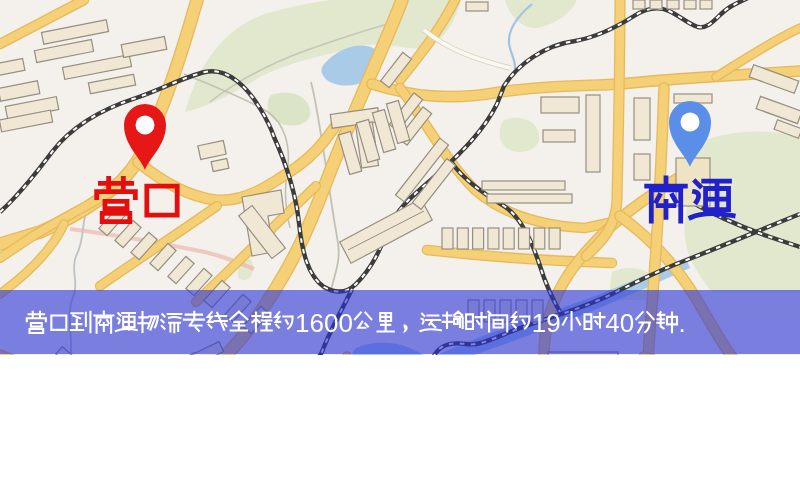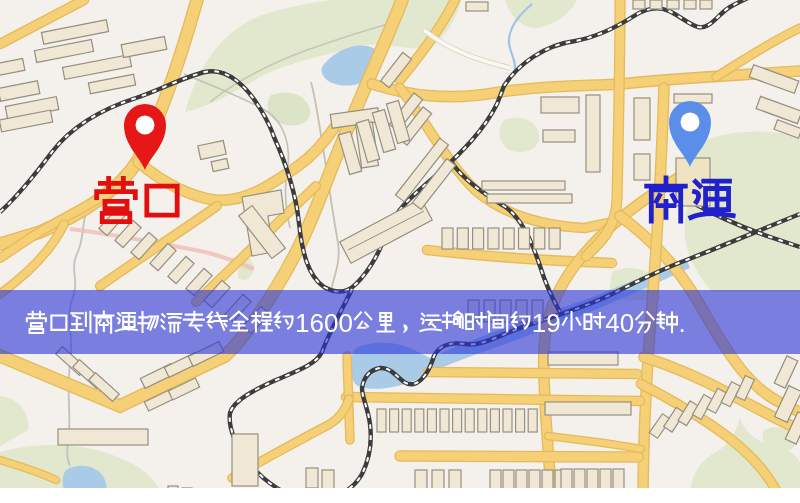--- a/index.html
+++ b/index.html
@@ -1,14 +1,14 @@
 <!DOCTYPE html>
 <html><head><meta charset="utf-8"><style>
 html,body{margin:0;padding:0;background:#fff;}
-#wrap{width:800px;height:488px;overflow:hidden;position:relative;}
+#wrap{width:800px;height:355px;overflow:hidden;position:relative;}
 svg{filter:blur(0.45px);}
 </style></head><body>
 <div id="wrap"><svg width="800" height="503" viewBox="0 0 800 503">
       <defs>
         <g id="g_ying">
           <path d="M16,14 H84 M34,3 V23 M66,3 V23 M8,45 V32 H92 V45 M26,53 H74 V69 H26 Z M20,79 H80 V97 H20 Z" fill="none" stroke="currentColor" stroke-linecap="square" stroke-linejoin="miter"></path>
         </g>
         <g id="g_kou">
           <path d="M17,20 H83 V83 H17 Z" fill="none" stroke="currentColor" stroke-linecap="square" stroke-linejoin="miter"></path>
         </g>

